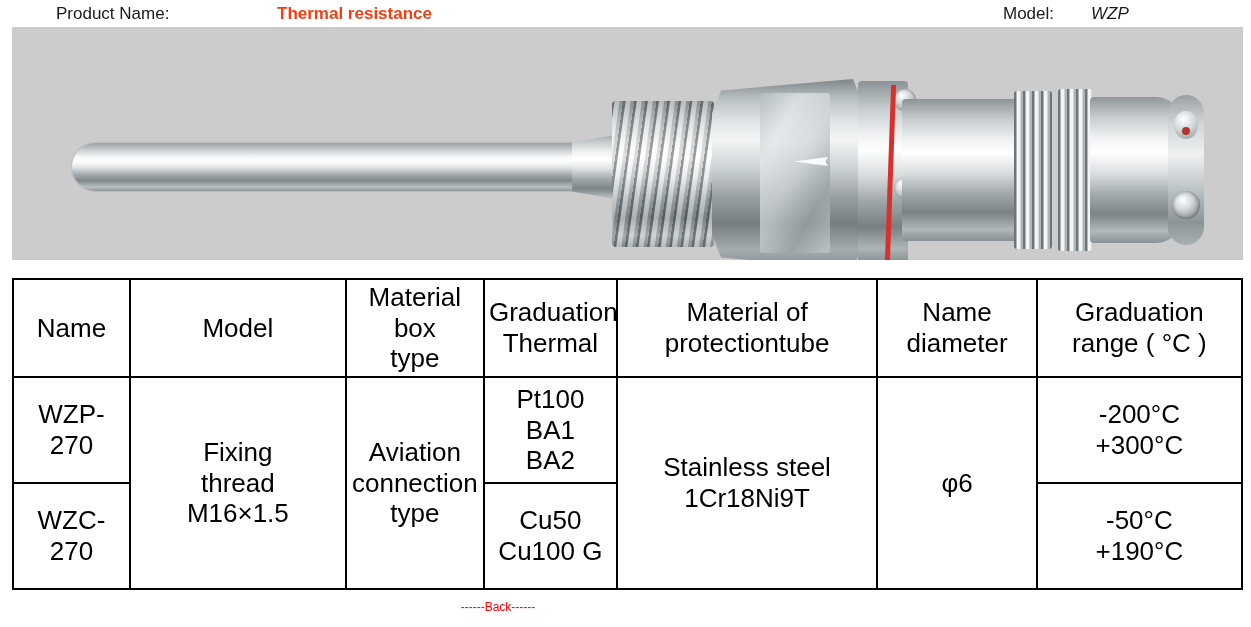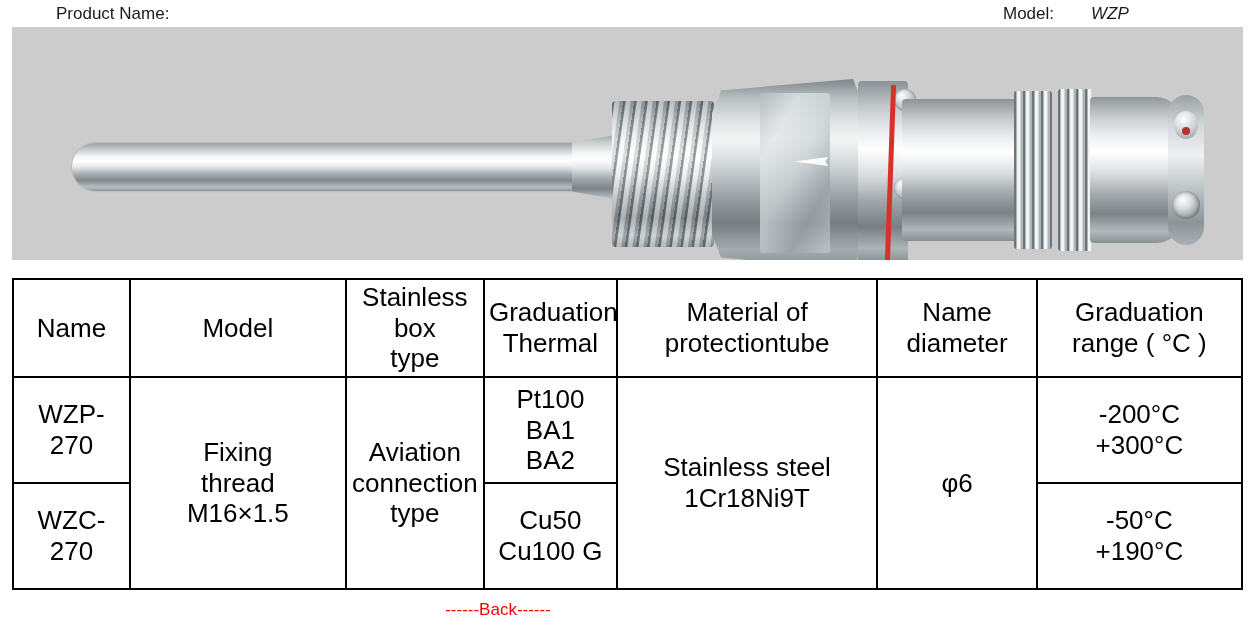--- a/index.html
+++ b/index.html
@@ -298,32 +298,33 @@
   .col-diam  { width: 140px; }
   .col-range { width: 183px; }
 
   
   .back-link {
     position: absolute;
     left: 0;
     top: 600px;
     width: 996px;
     text-align: center;
-    font-size: 17px;
+    font-size: 12px;
     color: #ff0000;
     text-decoration: none;
     letter-spacing: 0px;
     white-space: pre;
   }
 </style>
 </head>
 <body>
 
 <div class="header-bar">
   <span class="hdr-label hdr-product-label">Product Name:</span>
+  <span class="hdr-label hdr-product-value">Thermal resistance</span>
   <span class="hdr-label hdr-model-label">Model:</span>
   <span class="hdr-label hdr-model-value">WZP</span>
 </div>
 
 <div class="photo">
   <div class="probe">
     <div class="stem"></div>
     <div class="stem-taper"></div>
     <div class="thread-body"></div>
     <div class="thread-lines"></div>
@@ -344,21 +345,21 @@
     <div class="pin-bottom"></div>
   </div>
 </div>
 
 <table class="spec-table">
   <thead>
     <tr>
       <td class="col-name">Name</td>
       <td class="col-model">Model</td>
       <td class="col-jbox">
-        <span>Stainless box</span><br>
+        <span>Material box</span><br>
         <span>type</span>
       </td>
       <td class="col-grad">
         <span>Graduation</span><br>
         <span>Thermal</span>
       </td>
       <td class="col-pipe">
         <span>Material of</span><br>
         <span>protectiontube</span>
       </td>

